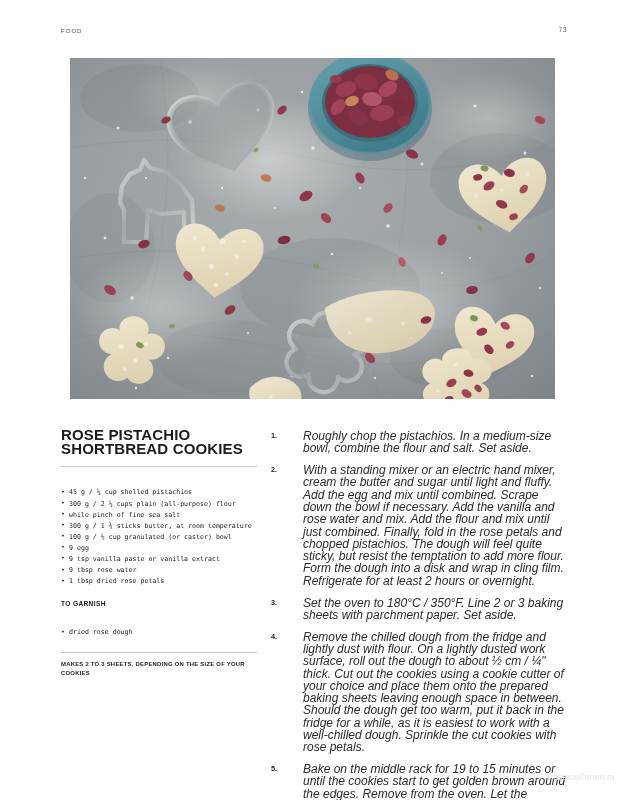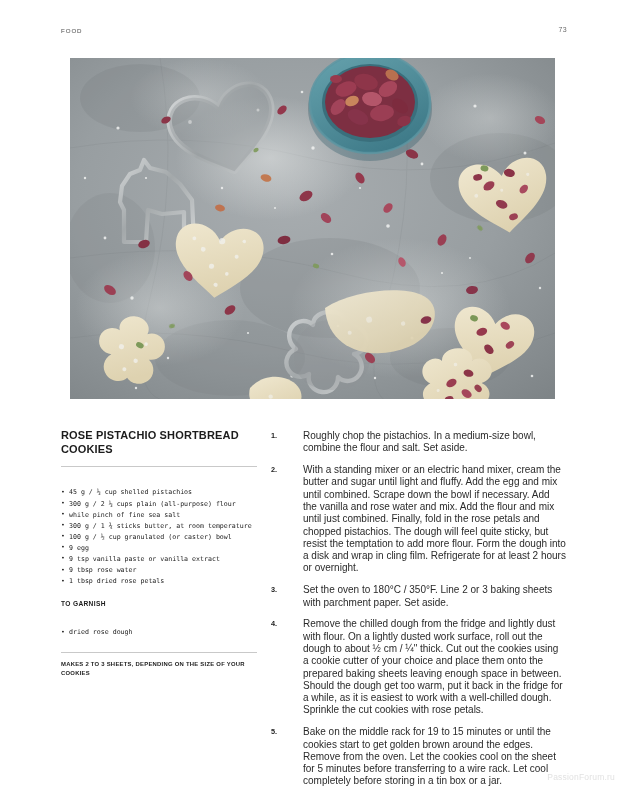--- a/index.html
+++ b/index.html
@@ -26,21 +26,21 @@
   .photo {
     position:absolute; left:70px; top:58px; width:485px; height:341px;
     overflow:hidden;
     background:#9aa0a3;
   }
   .photo svg { display:block; width:485px; height:341px; }
 
   
   .leftcol { position:absolute; left:61px; top:428px; width:196px; }
   .recipe-title {
-    font-size:11px; font-weight:bold; line-height:14.2px;
+    font-size:15px; font-weight:bold; line-height:14.2px;
     letter-spacing:0.15px; color:#1c1c1c; text-transform:uppercase;
   }
   .rule-thin { height:1px; background:#c9c9c9; margin-top:10px; }
   .ing-list { list-style:none; margin-top:20px; }
   .ing-list li {
     font-family:"DejaVu Sans Mono","Liberation Mono",monospace;
     font-size:6.6px; line-height:11.1px; color:#222;
     padding-left:8px; position:relative; margin-bottom:0px;
   }
   .ing-list li:before {
@@ -58,21 +58,21 @@
 
   
   .rightcol { position:absolute; left:271px; top:430px; width:295px; }
   .step { display:flex; margin-bottom:9.5px; }
   .step-num {
     width:32px; flex:0 0 32px;
     font-size:7.3px; font-weight:bold; color:#1c1c1c; line-height:12.3px;
   }
   .step-body {
     flex:1;
-    font-size:10px; line-height:12.3px; color:#2a2a2a; text-align:left;
+    font-size:12px; line-height:12.3px; color:#2a2a2a; text-align:left;font-style:italic;
   }
 
   
   .watermark {
     position:absolute; right:10px; bottom:18px;
     font-size:8.5px; color:#e2e2e2; letter-spacing:0.2px;
   }
 </style>
 </head>
 <body>

